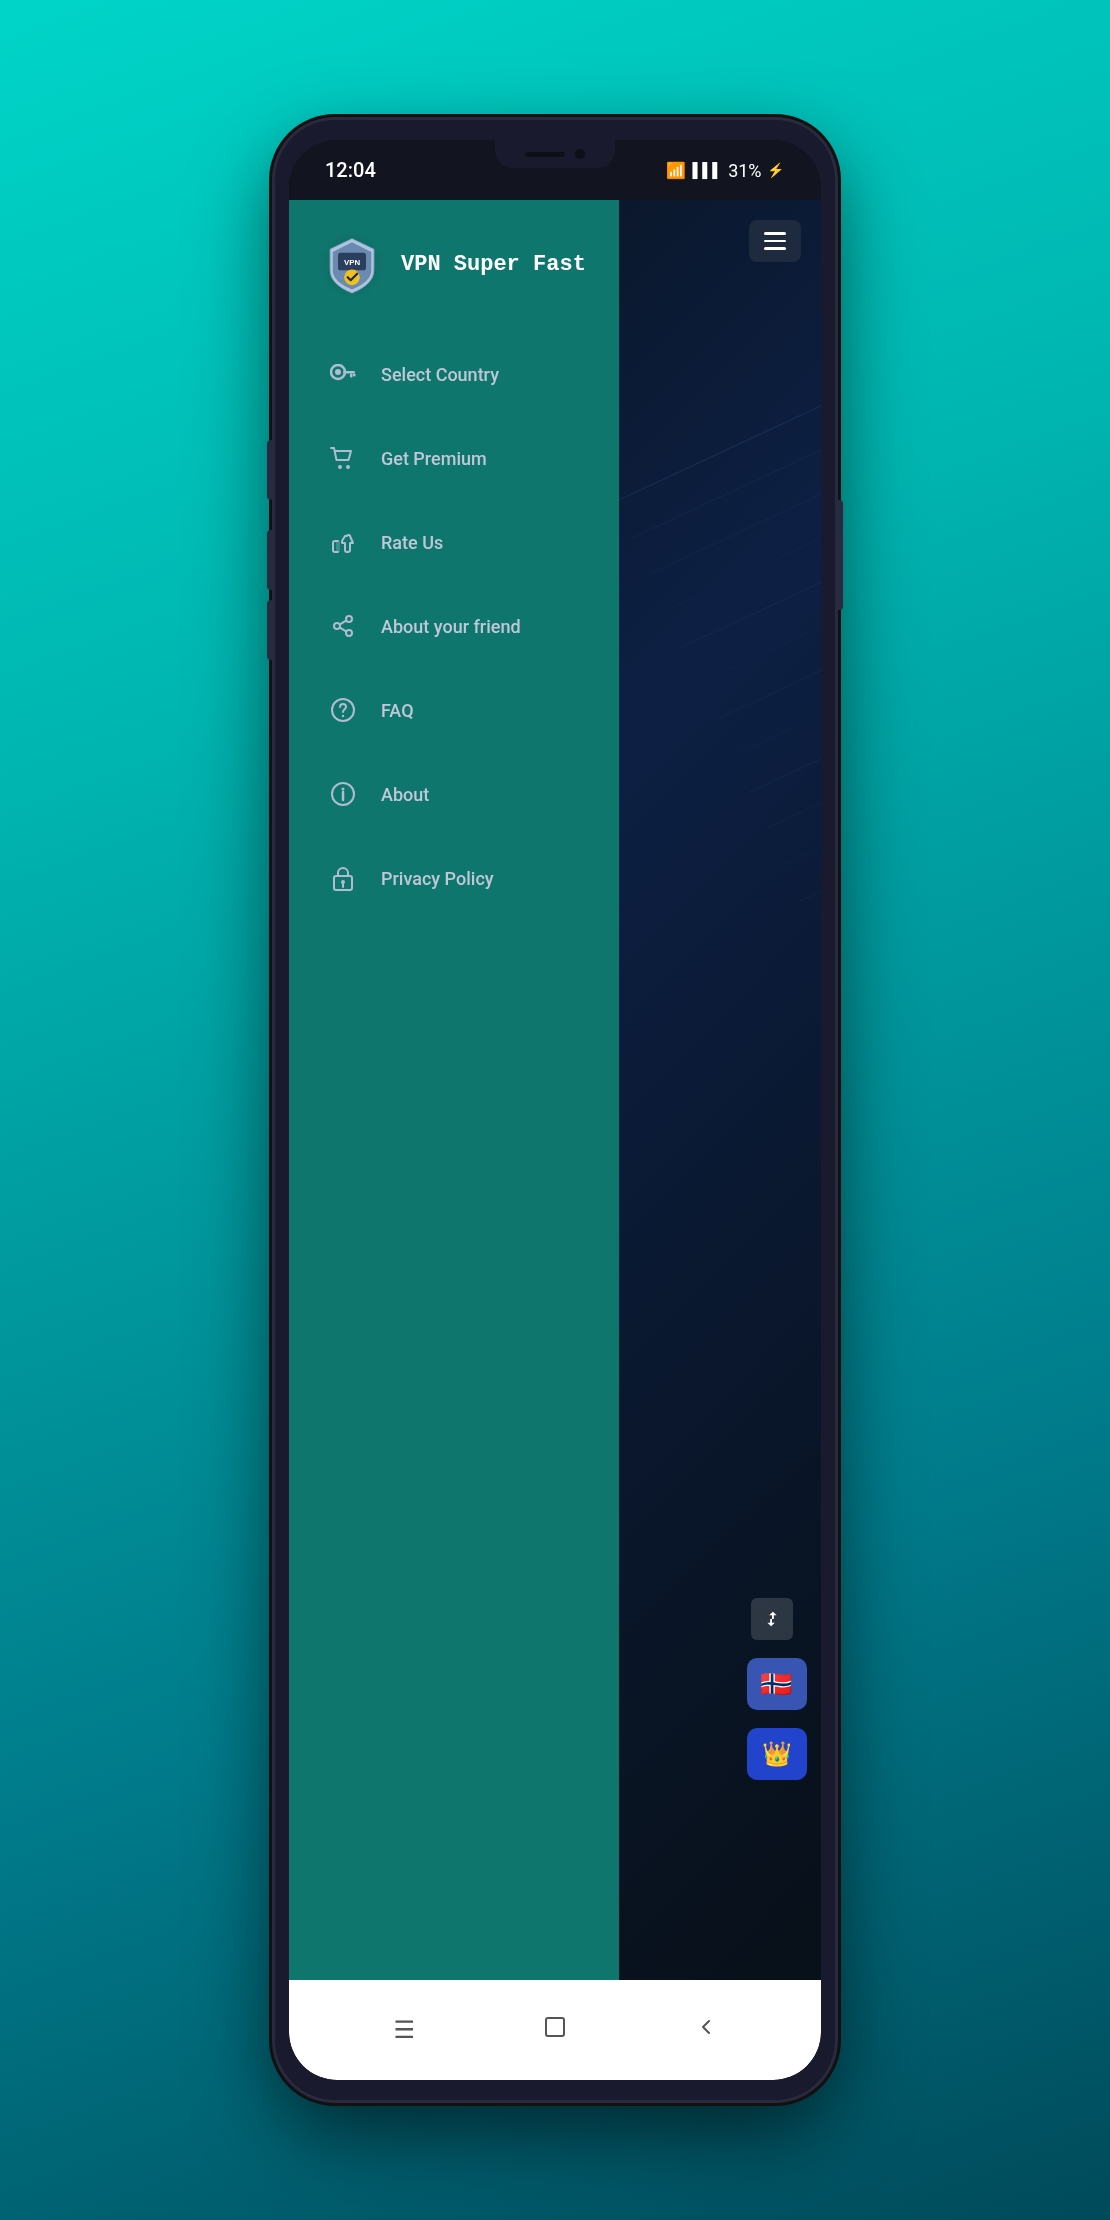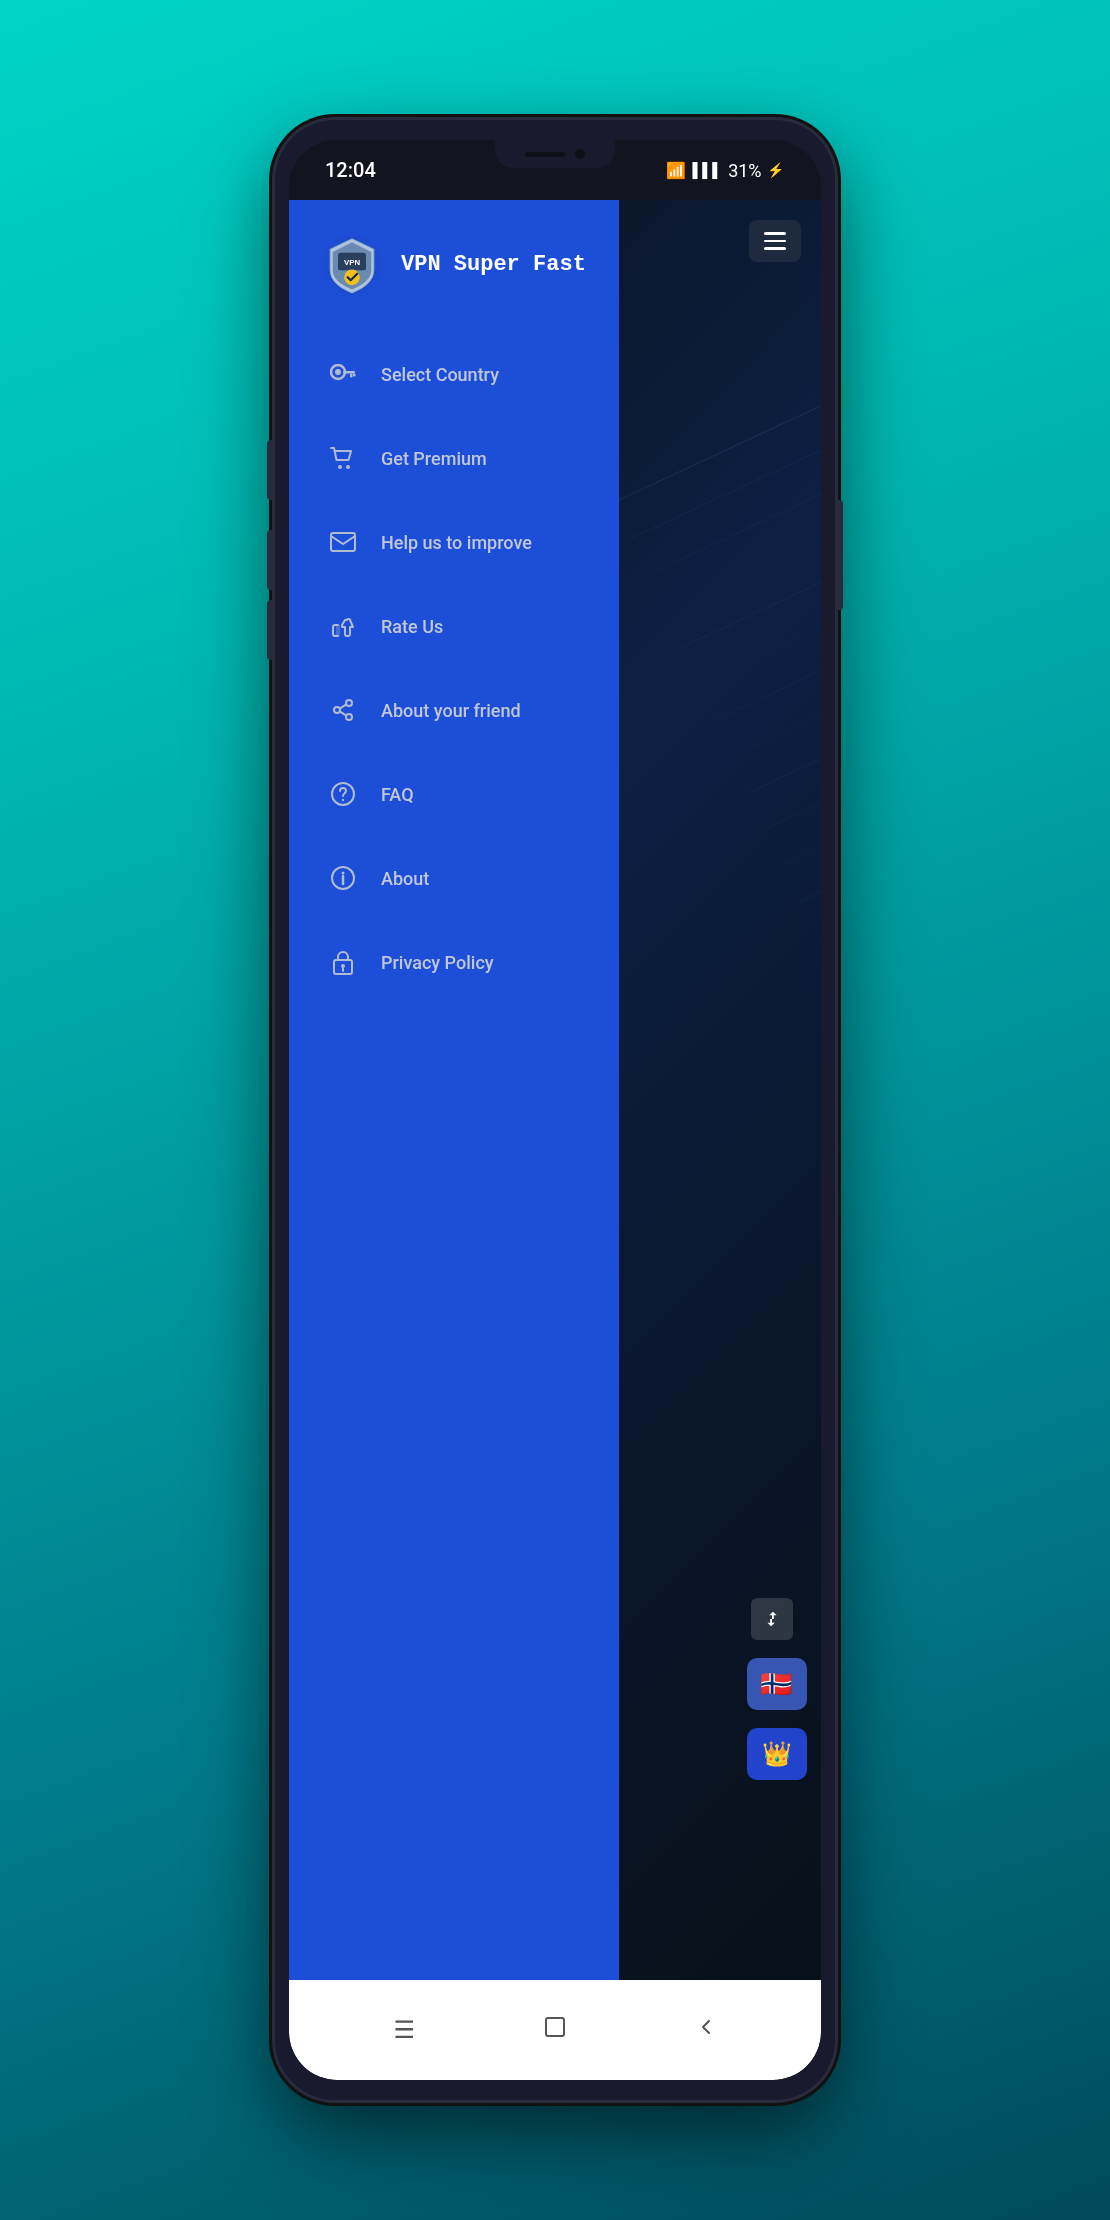--- a/index.html
+++ b/index.html
@@ -166,21 +166,21 @@
                   0 520px 0 rgba(100,180,255,0.15), 0 560px 0 rgba(100,180,255,0.1);
     }
 
     
     .drawer {
       position: absolute;
       top: 0;
       left: 0;
       width: 62%;
       height: 100%;
-      background: #1d4ed8;
+      background: #0f766e;
       z-index: 10;
       padding: 30px 20px 20px 28px;
       display: flex;
       flex-direction: column;
     }
 
     .drawer-header {
       display: flex;
       align-items: center;
       gap: 14px;
@@ -445,29 +445,20 @@
             <div class="menu-icon">
               <svg width="26" height="24" viewBox="0 0 26 24" fill="#b0bcd0">
                 <path d="M1 2h3l2.5 12h12l2.5-9H6" fill="none" stroke="#b0bcd0" stroke-width="2" stroke-linecap="round" stroke-linejoin="round"></path>
                 <circle cx="10" cy="21" r="2" fill="#b0bcd0"></circle>
                 <circle cx="18" cy="21" r="2" fill="#b0bcd0"></circle>
               </svg>
             </div>
             <span class="menu-label">Get Premium</span>
           </div>
 
-          <div class="menu-item">
-            <div class="menu-icon">
-              <svg width="26" height="20" viewBox="0 0 26 20" fill="none">
-                <rect x="1" y="1" width="24" height="18" rx="2" stroke="#b0bcd0" stroke-width="2"></rect>
-                <path d="M1 4 L13 12 L25 4" stroke="#b0bcd0" stroke-width="2" fill="none"></path>
-              </svg>
-            </div>
-            <span class="menu-label">Help us to improve</span>
-          </div>
 
           <div class="menu-item">
             <div class="menu-icon">
               <svg width="24" height="24" viewBox="0 0 24 24" fill="#b0bcd0">
                 <path d="M7 22H4a2 2 0 01-2-2v-7a2 2 0 012-2h3m7-5l-3 5v2h3v7a2 2 0 002 2h1a2 2 0 002-2v-7h3l-3-7a1 1 0 00-1-1h-1a1 1 0 00-1 1v0z" fill="none" stroke="#b0bcd0" stroke-width="2" stroke-linecap="round" stroke-linejoin="round"></path>
                 <rect x="5" y="11" width="4" height="11" rx="1" fill="#b0bcd0" opacity="0.3"></rect>
               </svg>
             </div>
             <span class="menu-label">Rate Us</span>
           </div>

